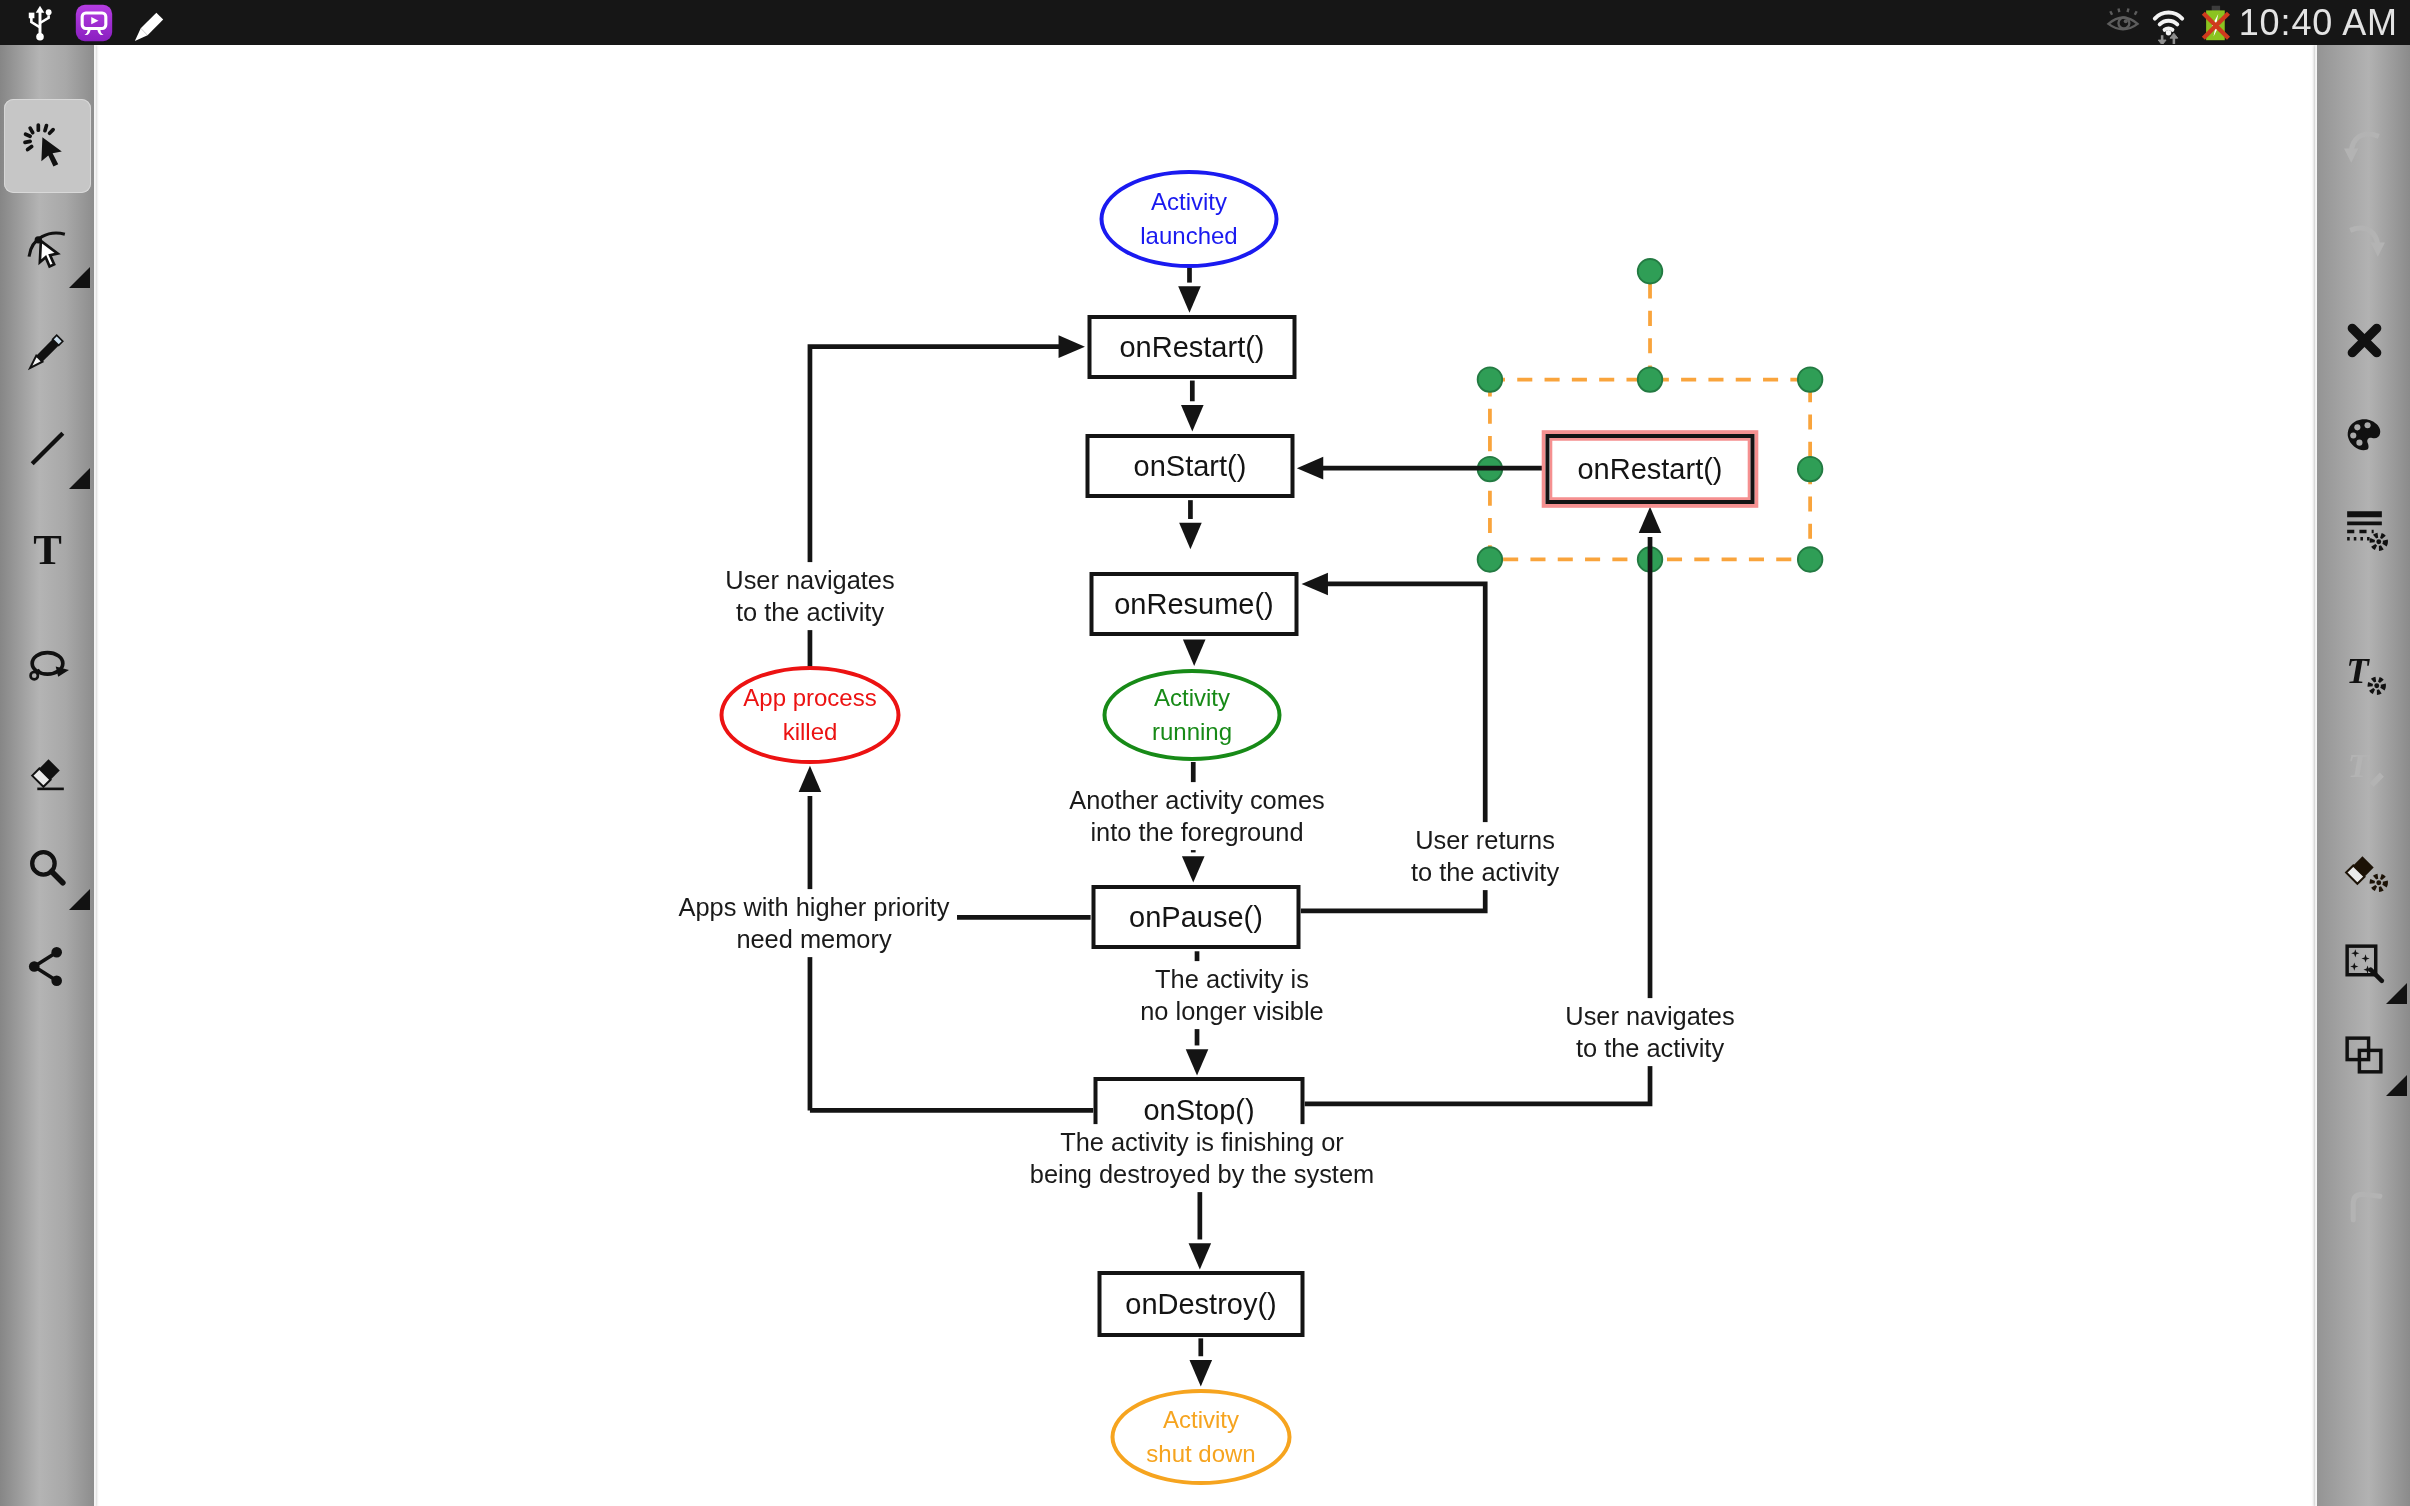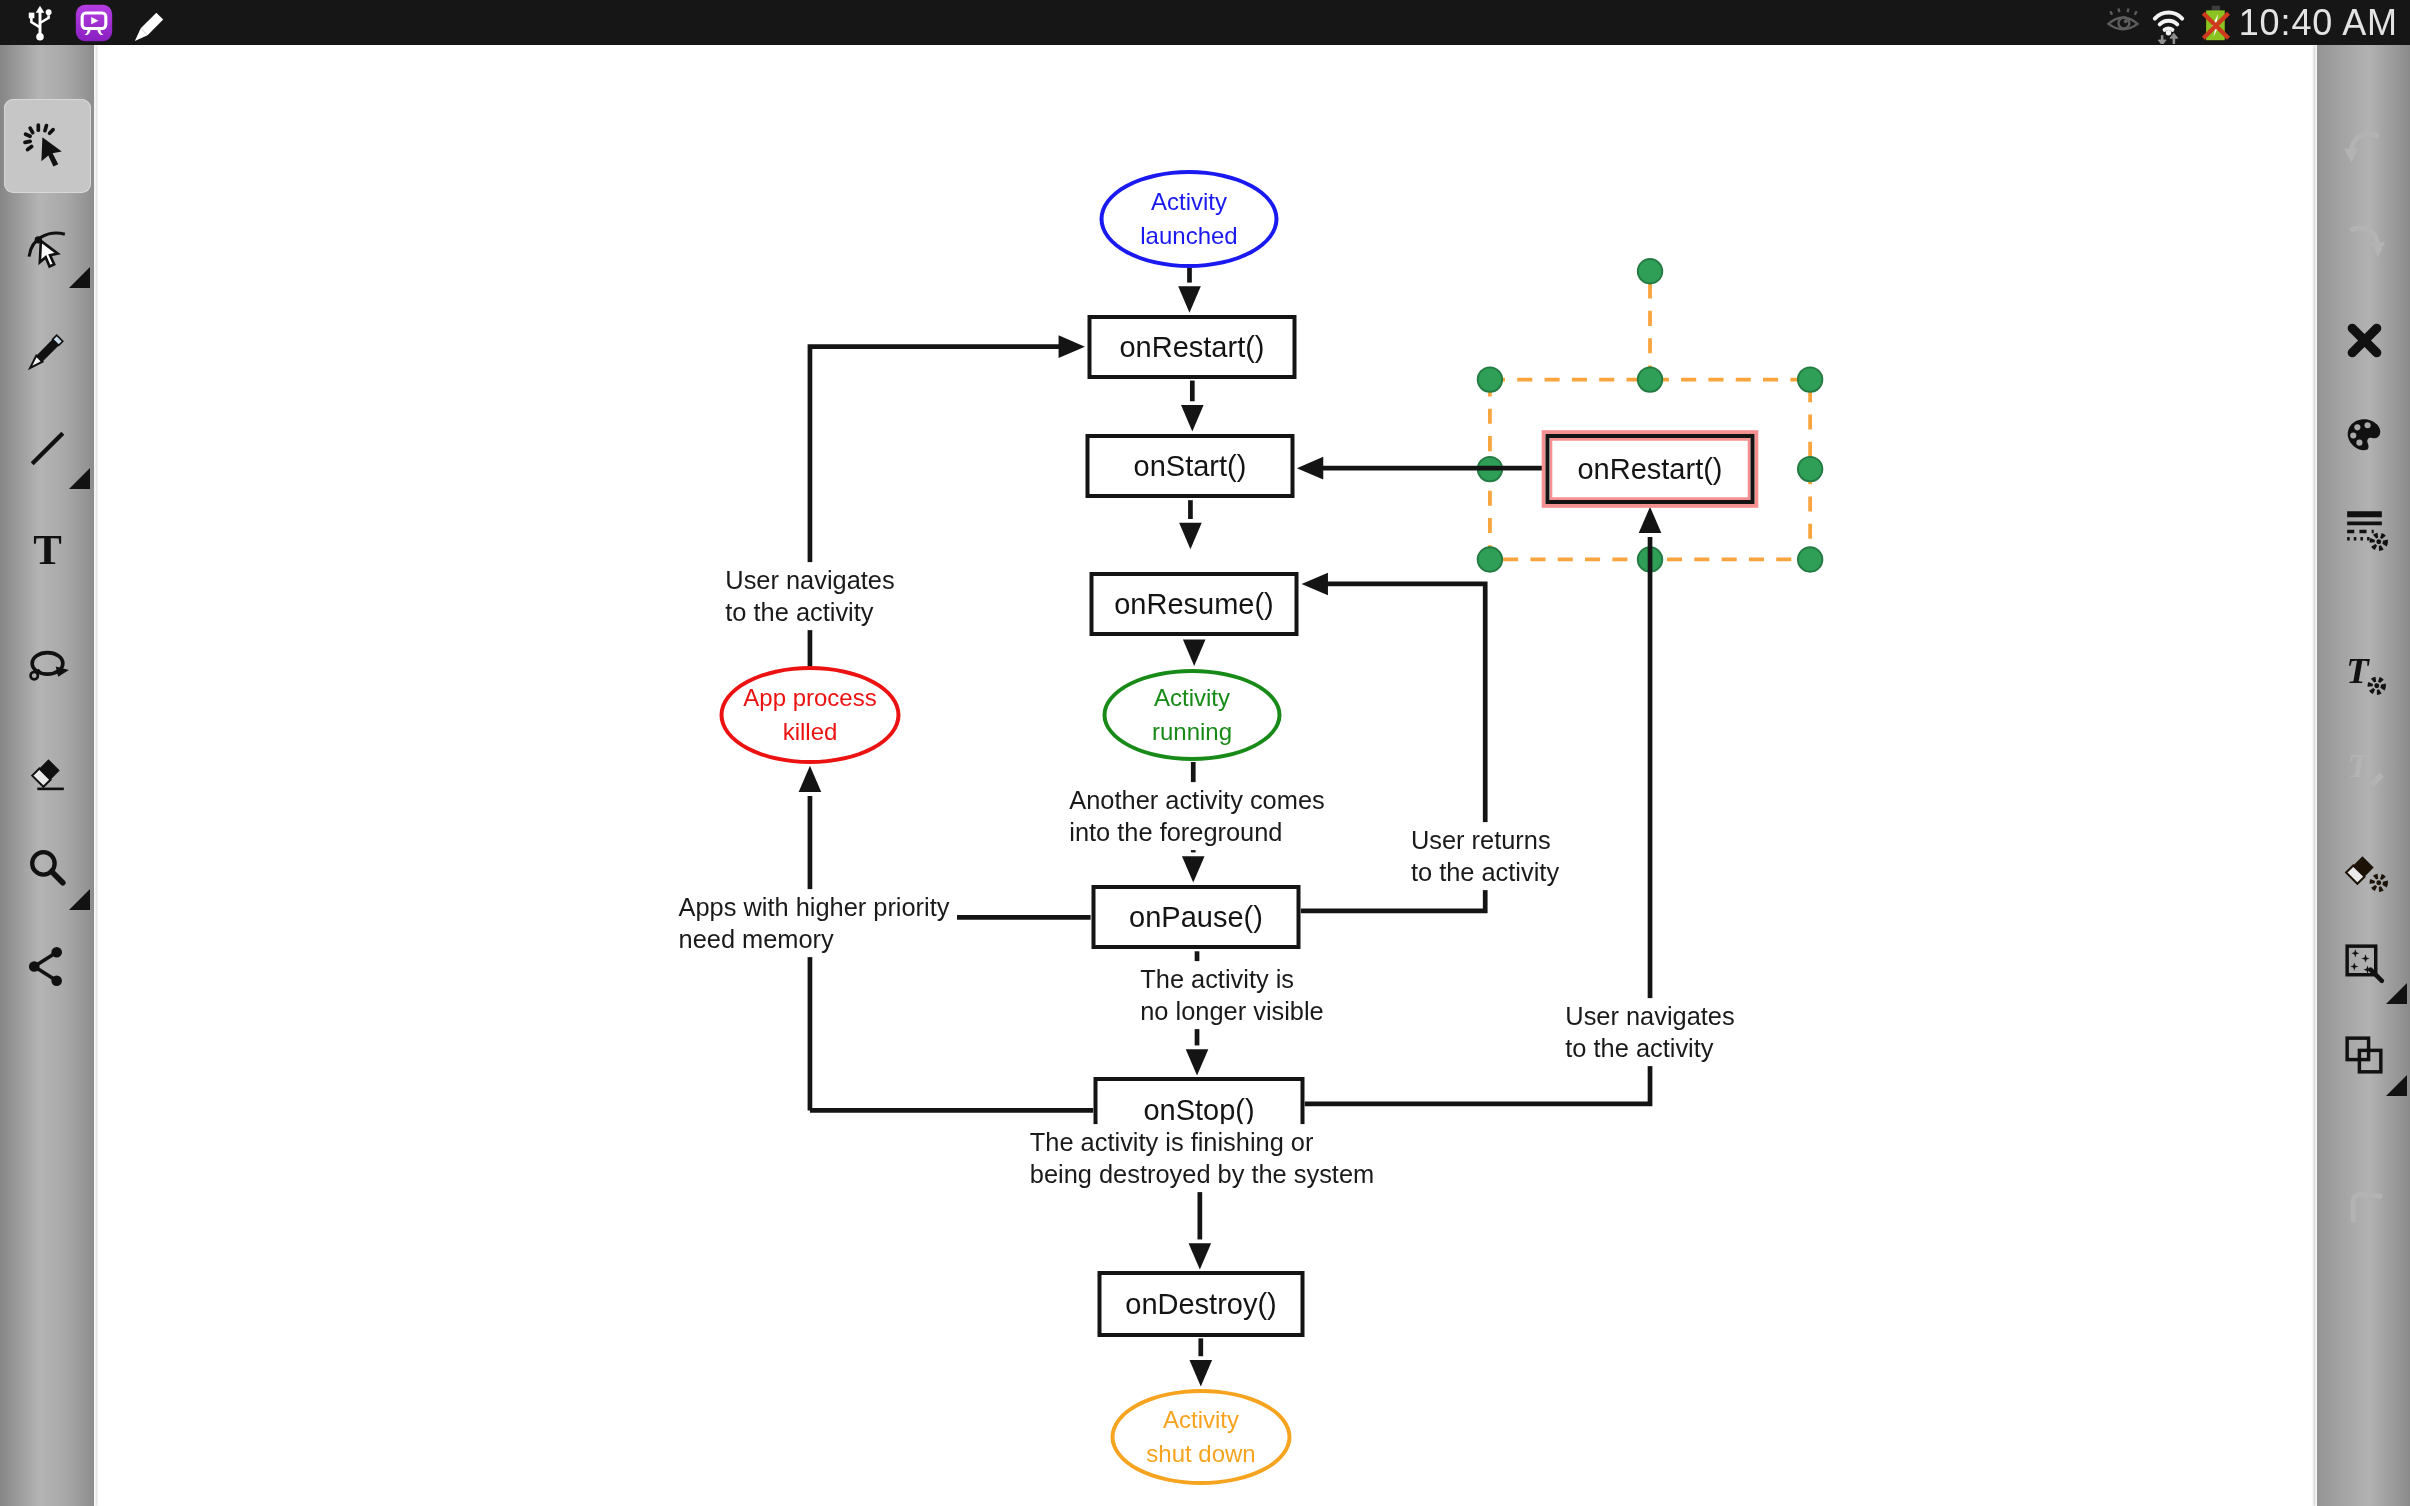--- a/index.html
+++ b/index.html
@@ -30,21 +30,21 @@
   .connectors{position:absolute;left:0;top:0;z-index:2;}
   .page-title{position:absolute;left:1192px;top:91px;transform:translate(-50%,-50%);
               font-size:39px;font-style:italic;color:#161616;z-index:3;white-space:nowrap;}
   .node{position:absolute;transform:translate(-50%,-50%);background:#fff;
         border:4.7px solid #141414;display:flex;align-items:center;justify-content:center;
         text-align:center;white-space:pre-line;box-sizing:border-box;z-index:4;
         font-size:29px;color:#141414;}
   .node.ellipse{border-radius:50%;font-size:24px;line-height:34px;}
   .node.selected{box-shadow:0 0 0 3.8px #f59090, inset 0 0 0 2.8px #f59090;}
   .elabel{position:absolute;transform:translate(-50%,-50%);background:#fff;white-space:pre;
-          text-align:left;font-size:25.4px;line-height:32px;color:#1a1a1a;
+          text-align:center;font-size:25.4px;line-height:32px;color:#1a1a1a;
           padding:1.9px 7.5px;z-index:5;}
 </style>
 </head>
 <body>
 
 <div class="stage">
 
   <svg class="connectors" width="2411" height="1507" viewBox="0 0 2560 1600">
 
     <g>

